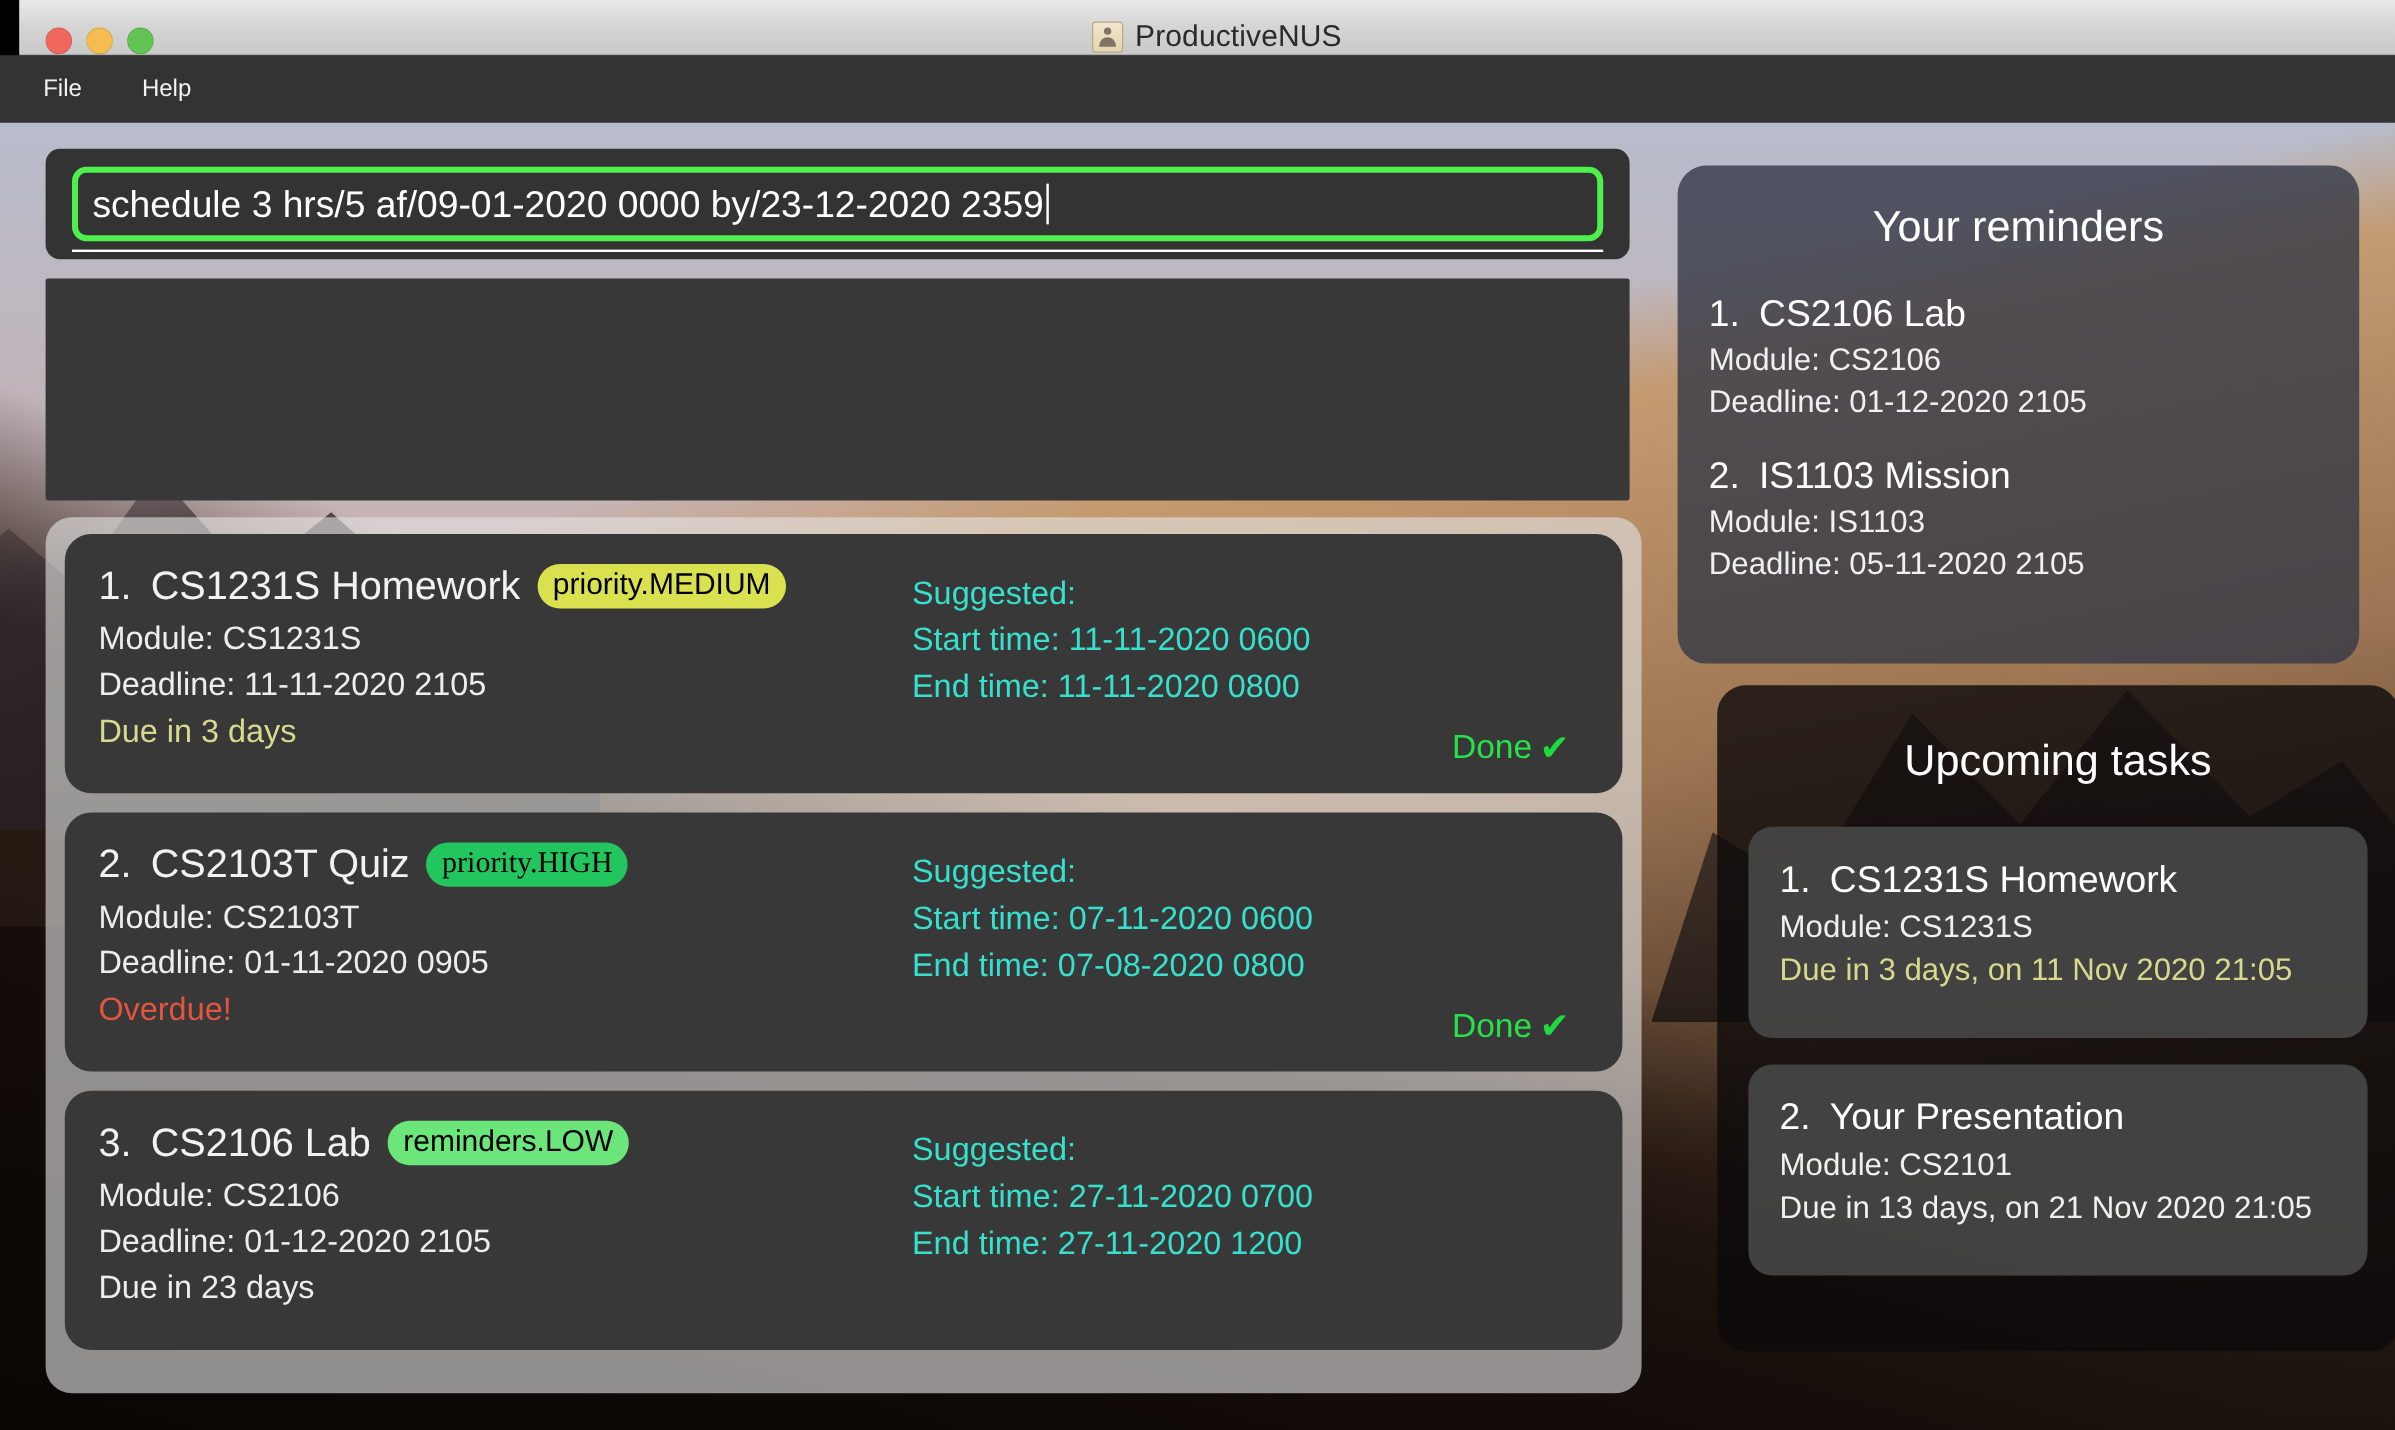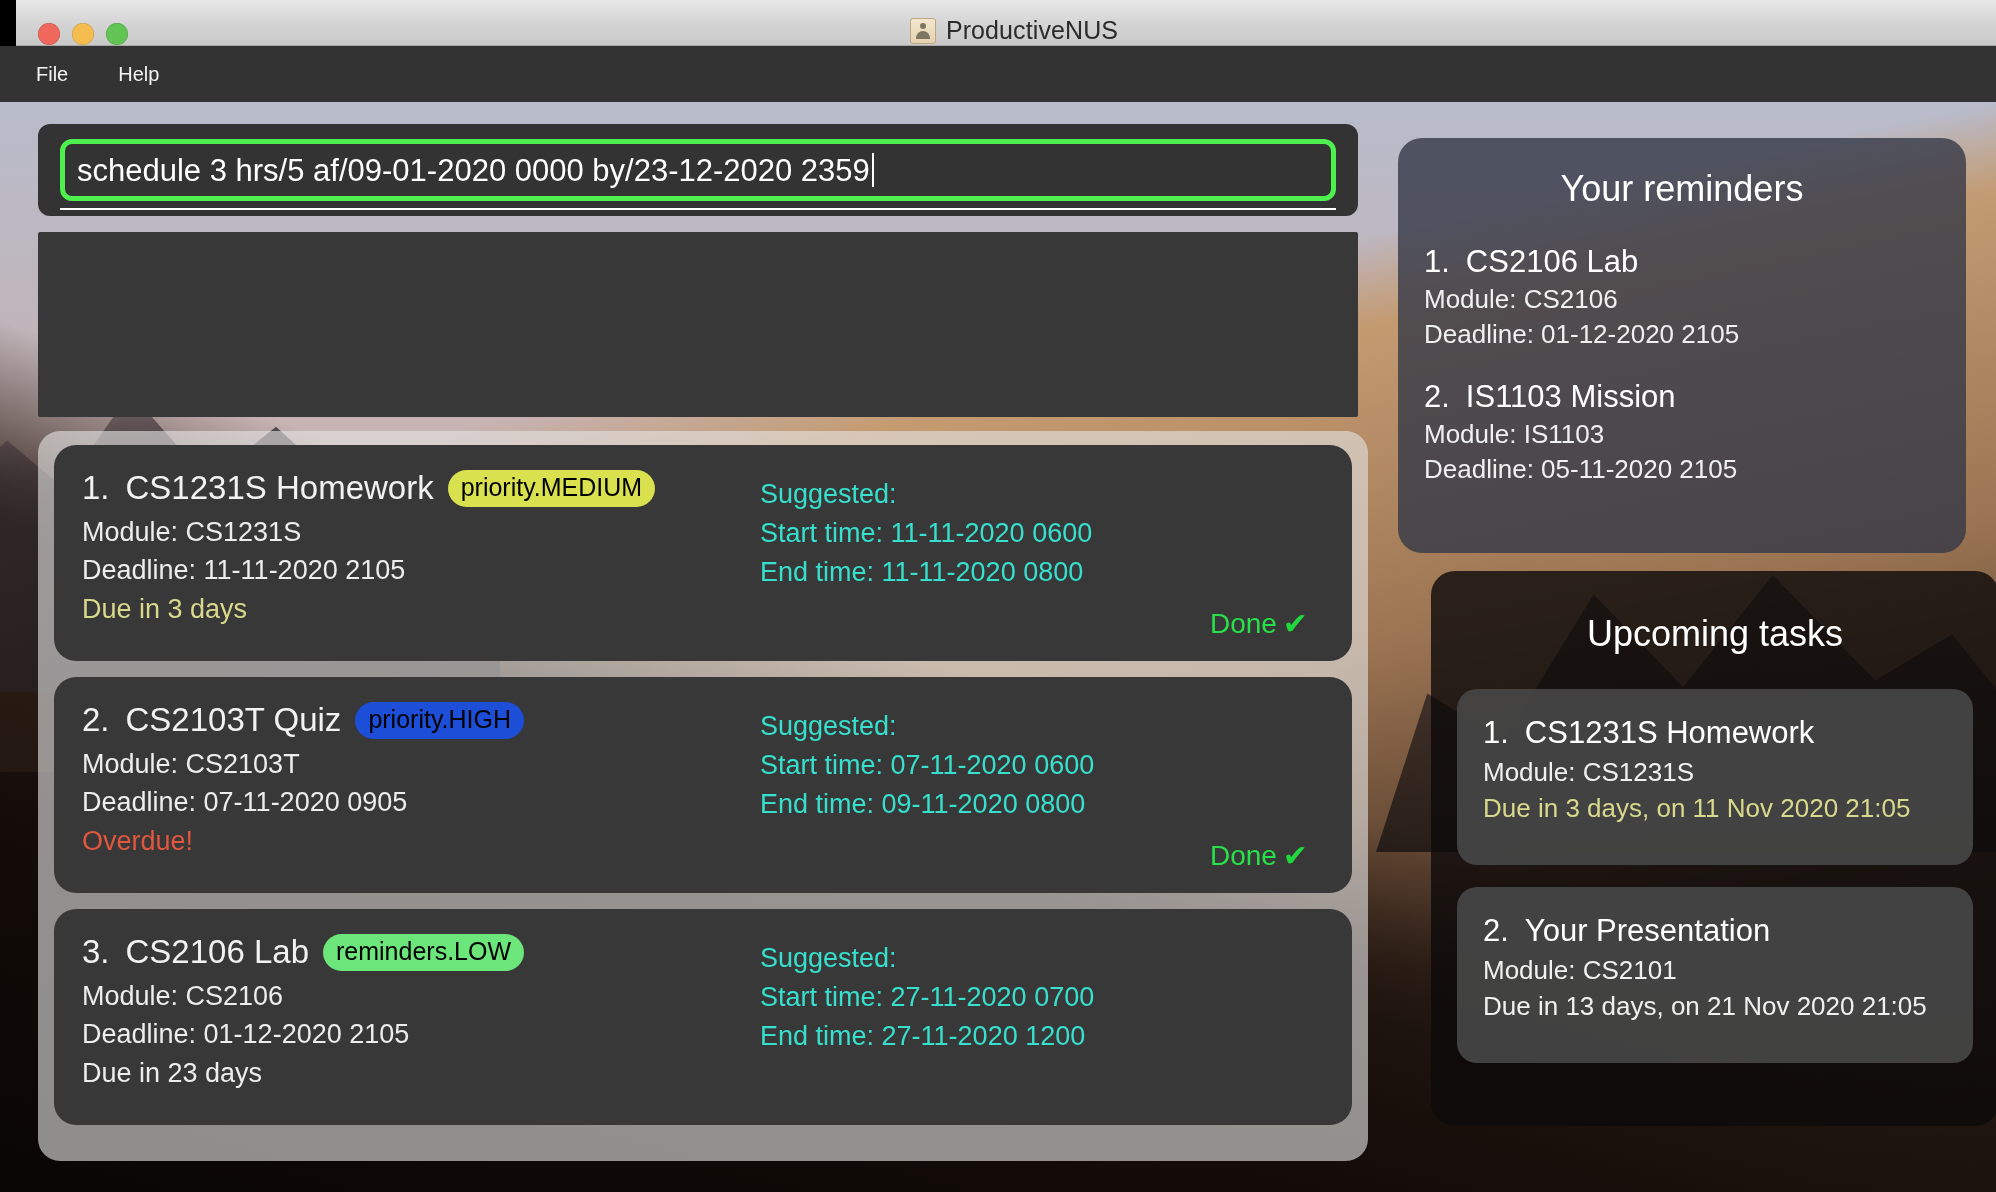--- a/index.html
+++ b/index.html
@@ -190,21 +190,21 @@
   .badge {
     margin-left: 14px;
     border-radius: 999px;
     padding: 5px 13px 7px 13px;
     font-size: 25px;
     color: #000000;
     line-height: 1;
     white-space: nowrap;
   }
   .badge.medium { background: #d9e14f; }
-  .badge.high   { background: #1d4ed8; }
+  .badge.high   { background: #22c55e; font-family: Liberation Serif, serif; }
   .badge.low    { background: #6ce57b; }
 
   .task-line { color: #ededed; font-size: 27px; line-height: 1.42; }
   .task-due.warn   { color: #d8d98c; }
   .task-due.over   { color: #e0563f; }
   .task-due.normal { color: #ededed; }
 
   .suggest-line { color: #36e0cd; font-size: 27px; line-height: 1.45; }
   .done-row {
     position: absolute; right: 16px; bottom: 2px;
@@ -328,27 +328,27 @@
         </div>
 
         <div class="task-card">
           <div class="task-left">
             <div class="task-title-row">
               <span class="task-index">2.</span>
               <span class="task-name">CS2103T Quiz</span>
               <span class="badge high">priority.HIGH</span>
             </div>
             <div class="task-line">Module: CS2103T</div>
-            <div class="task-line">Deadline: 07-11-2020 0905</div>
+            <div class="task-line">Deadline: 01-11-2020 0905</div>
             <div class="task-line task-due over">Overdue!</div>
           </div>
           <div class="task-right">
             <div class="suggest-line">Suggested:</div>
             <div class="suggest-line">Start time: 07-11-2020 0600</div>
-            <div class="suggest-line">End time: 09-11-2020 0800</div>
+            <div class="suggest-line">End time: 07-08-2020 0800</div>
             <div class="done-row">
               <span>Done</span>
               <span class="done-check">✔</span>
             </div>
           </div>
         </div>
 
         <div class="task-card">
           <div class="task-left">
             <div class="task-title-row">

